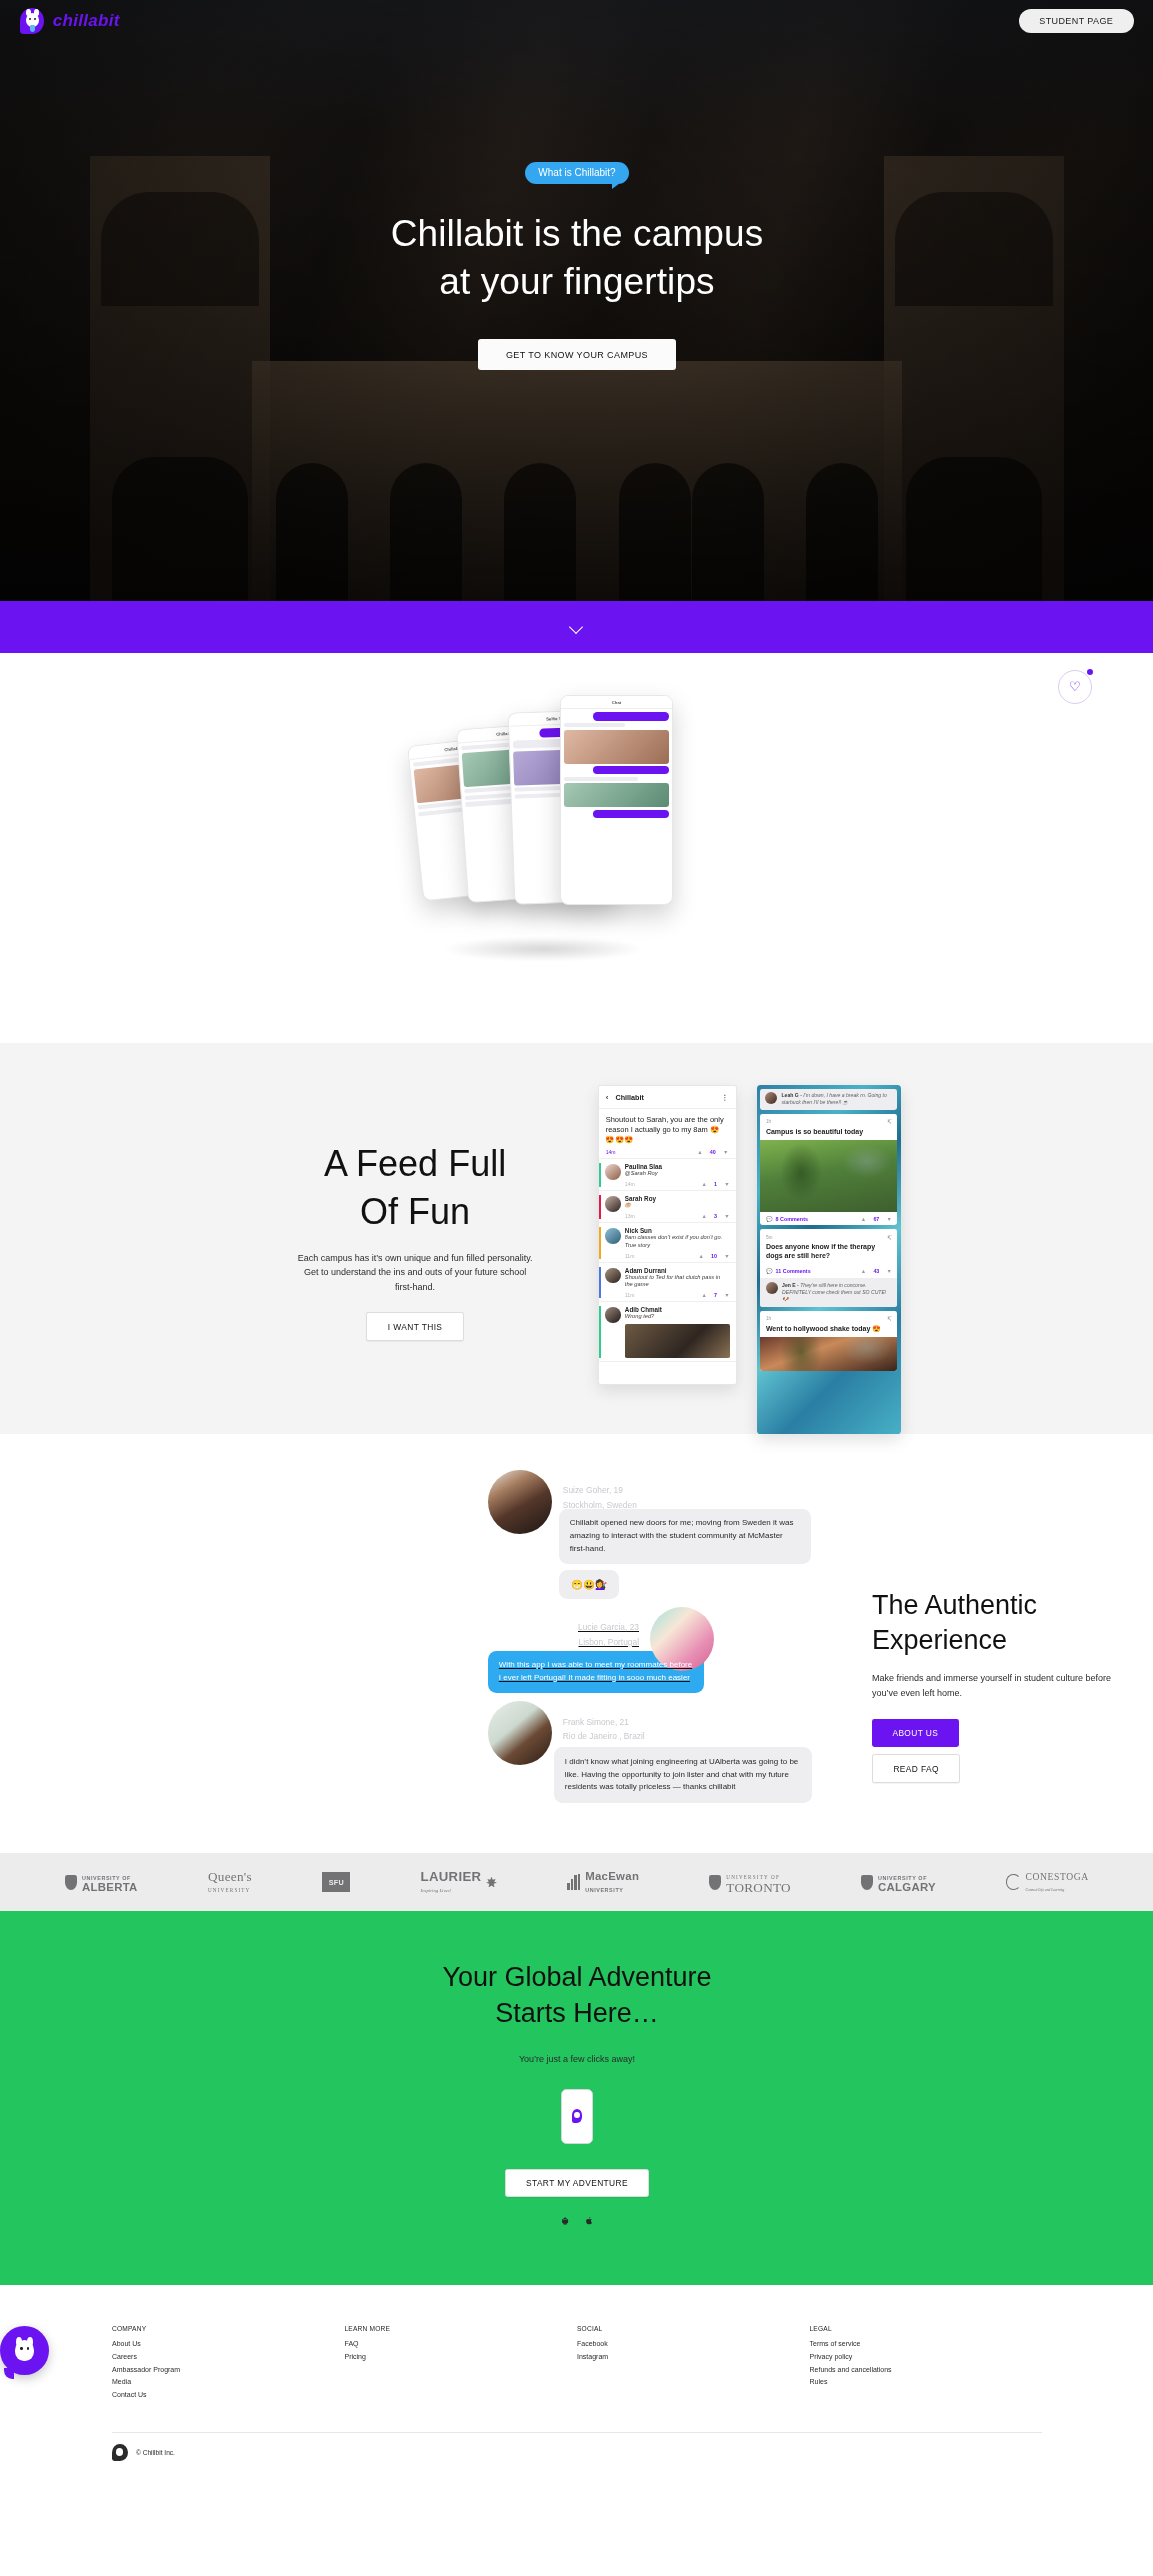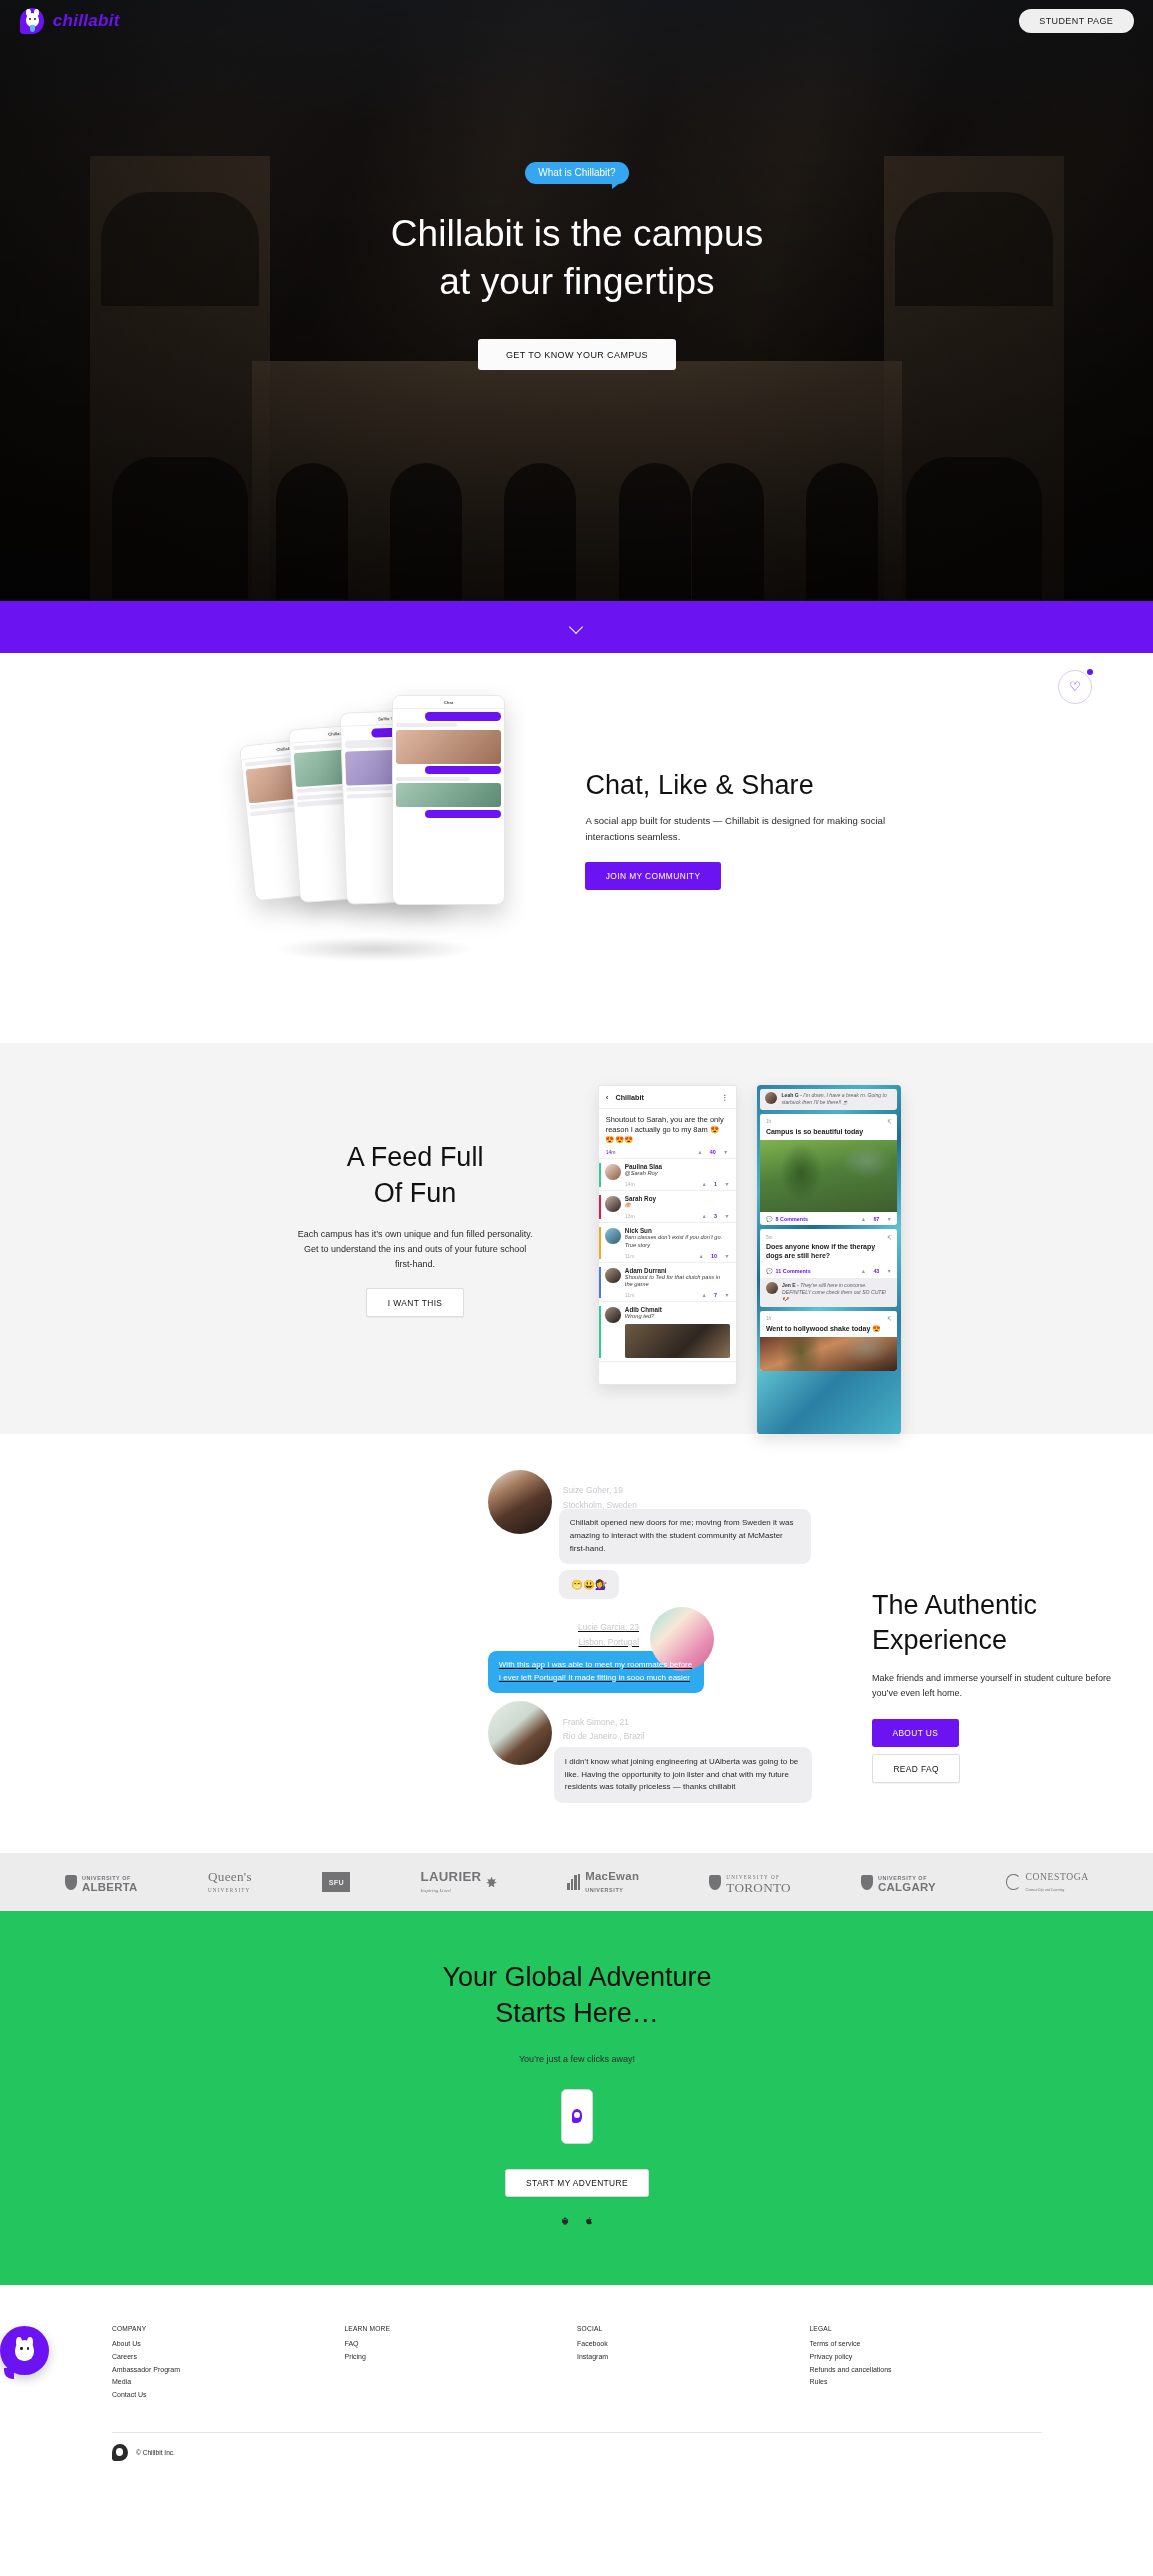--- a/index.html
+++ b/index.html
@@ -176,21 +176,21 @@
   .btn-ghost {
     display:inline-block; background:#fff; color:#111; border:0.6px solid #dcdcdc;
     border-radius:2.4px; padding: 8.4px 20.4px; font-size:8.4px; letter-spacing:0.4px; cursor:pointer;
     font-family:"Liberation Sans", sans-serif; box-shadow: 0 0.6px 1.2px rgba(0,0,0,.05);
   }
 
   
   .sec-feed { background:#f4f4f5; padding: 42px 0 0; }
   .feedwrap { display:flex; align-items:flex-start; justify-content:center; gap: 20.4px; }
   .feedtext { width: 324px; text-align:center; padding-top: 55px; }
-  .feedtext h2 { font-size: 27px; font-weight:400; line-height: 1.32; }
+  .feedtext h2 { font-size: 36px; font-weight:400; line-height: 1.32; }
   .feedtext p  { font-size: 9px; line-height:1.65; color:#2b2b2b; margin: 15.6px auto 0; width: 240px; }
   .feedtext .btn-ghost { margin-top: 17px; }
 
   .phoneA {
     width: 139px; background:#fff; border-radius: 2.4px; overflow:hidden;
     box-shadow: 0 6px 15.6px rgba(0,0,0,.10); border:0.6px solid #e6e6e9;
     height: 300px;
   }
   .pa-top {
     display:flex; align-items:center; gap: 7.2px; padding: 6.6px 7.2px;
@@ -432,25 +432,20 @@
             <div class="ps-line" style="width:58%"></div>
             <div class="ps-img g2"></div>
             <div class="ps-pill"></div>
             <div class="ps-line" style="width:70%"></div>
             <div class="ps-img g3" style="height:24px"></div>
             <div class="ps-pill"></div>
           </div>
         </div>
       </div>
 
-      <div class="textcol">
-        <h2>Chat, Like &amp; Share</h2>
-        <p>A social app built for students — Chillabit is designed for making social interactions seamless.</p>
-        <button class="btn-purple">JOIN MY COMMUNITY</button>
-      </div>
     </div>
   </section>
 
   <section class="sec-feed">
     <div class="feedwrap">
       <div class="feedtext">
         <h2>
           <span>A Feed Full</span><br>
           <span>Of Fun</span>
         </h2>

